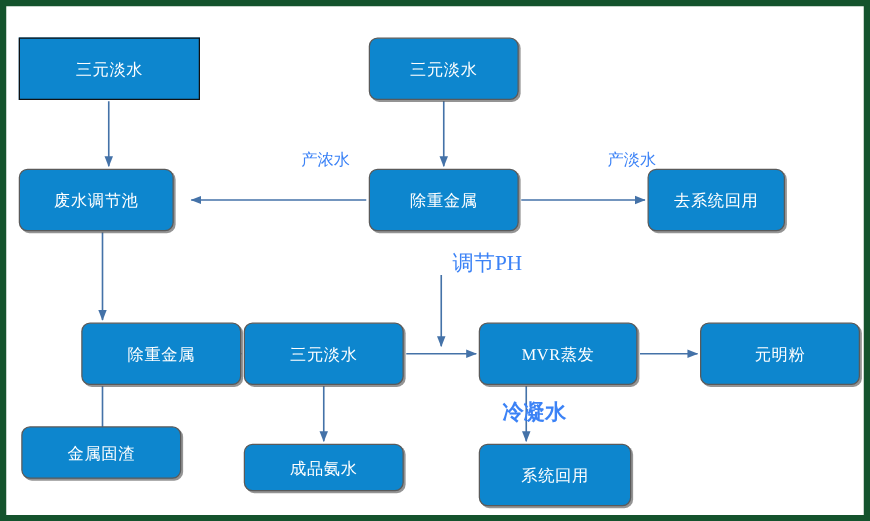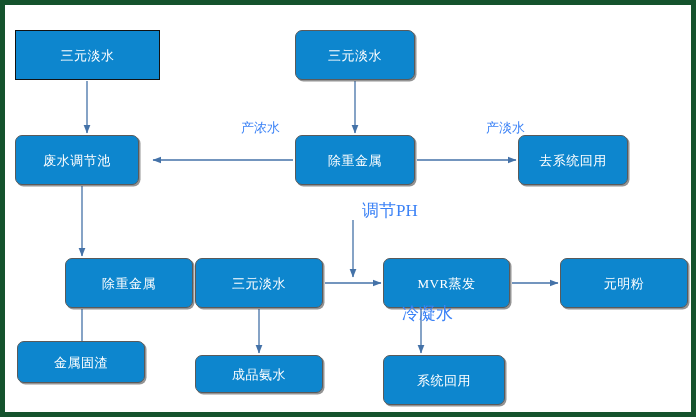--- a/index.html
+++ b/index.html
@@ -152,15 +152,15 @@
   <div class="node" style="left:378px; top:350px; width:122px; height:50px;">
     <span class="node-label">系统回用</span>
   </div>
 
   <div class="edge-label" style="left:191px; top:116px;">产浓水</div>
 
   <div class="edge-label" style="left:436px; top:116px;">产淡水</div>
 
   <div class="edge-label big" style="left:312px; top:197px;">调节PH</div>
 
-  <div class="edge-label big" style="left:352px; top:300px;">冷凝水</div>
+  <div class="edge-label big" style="left:352px; top:316px;font-weight:bold;">冷凝水</div>
 
 </div>
 
 </body></html>

